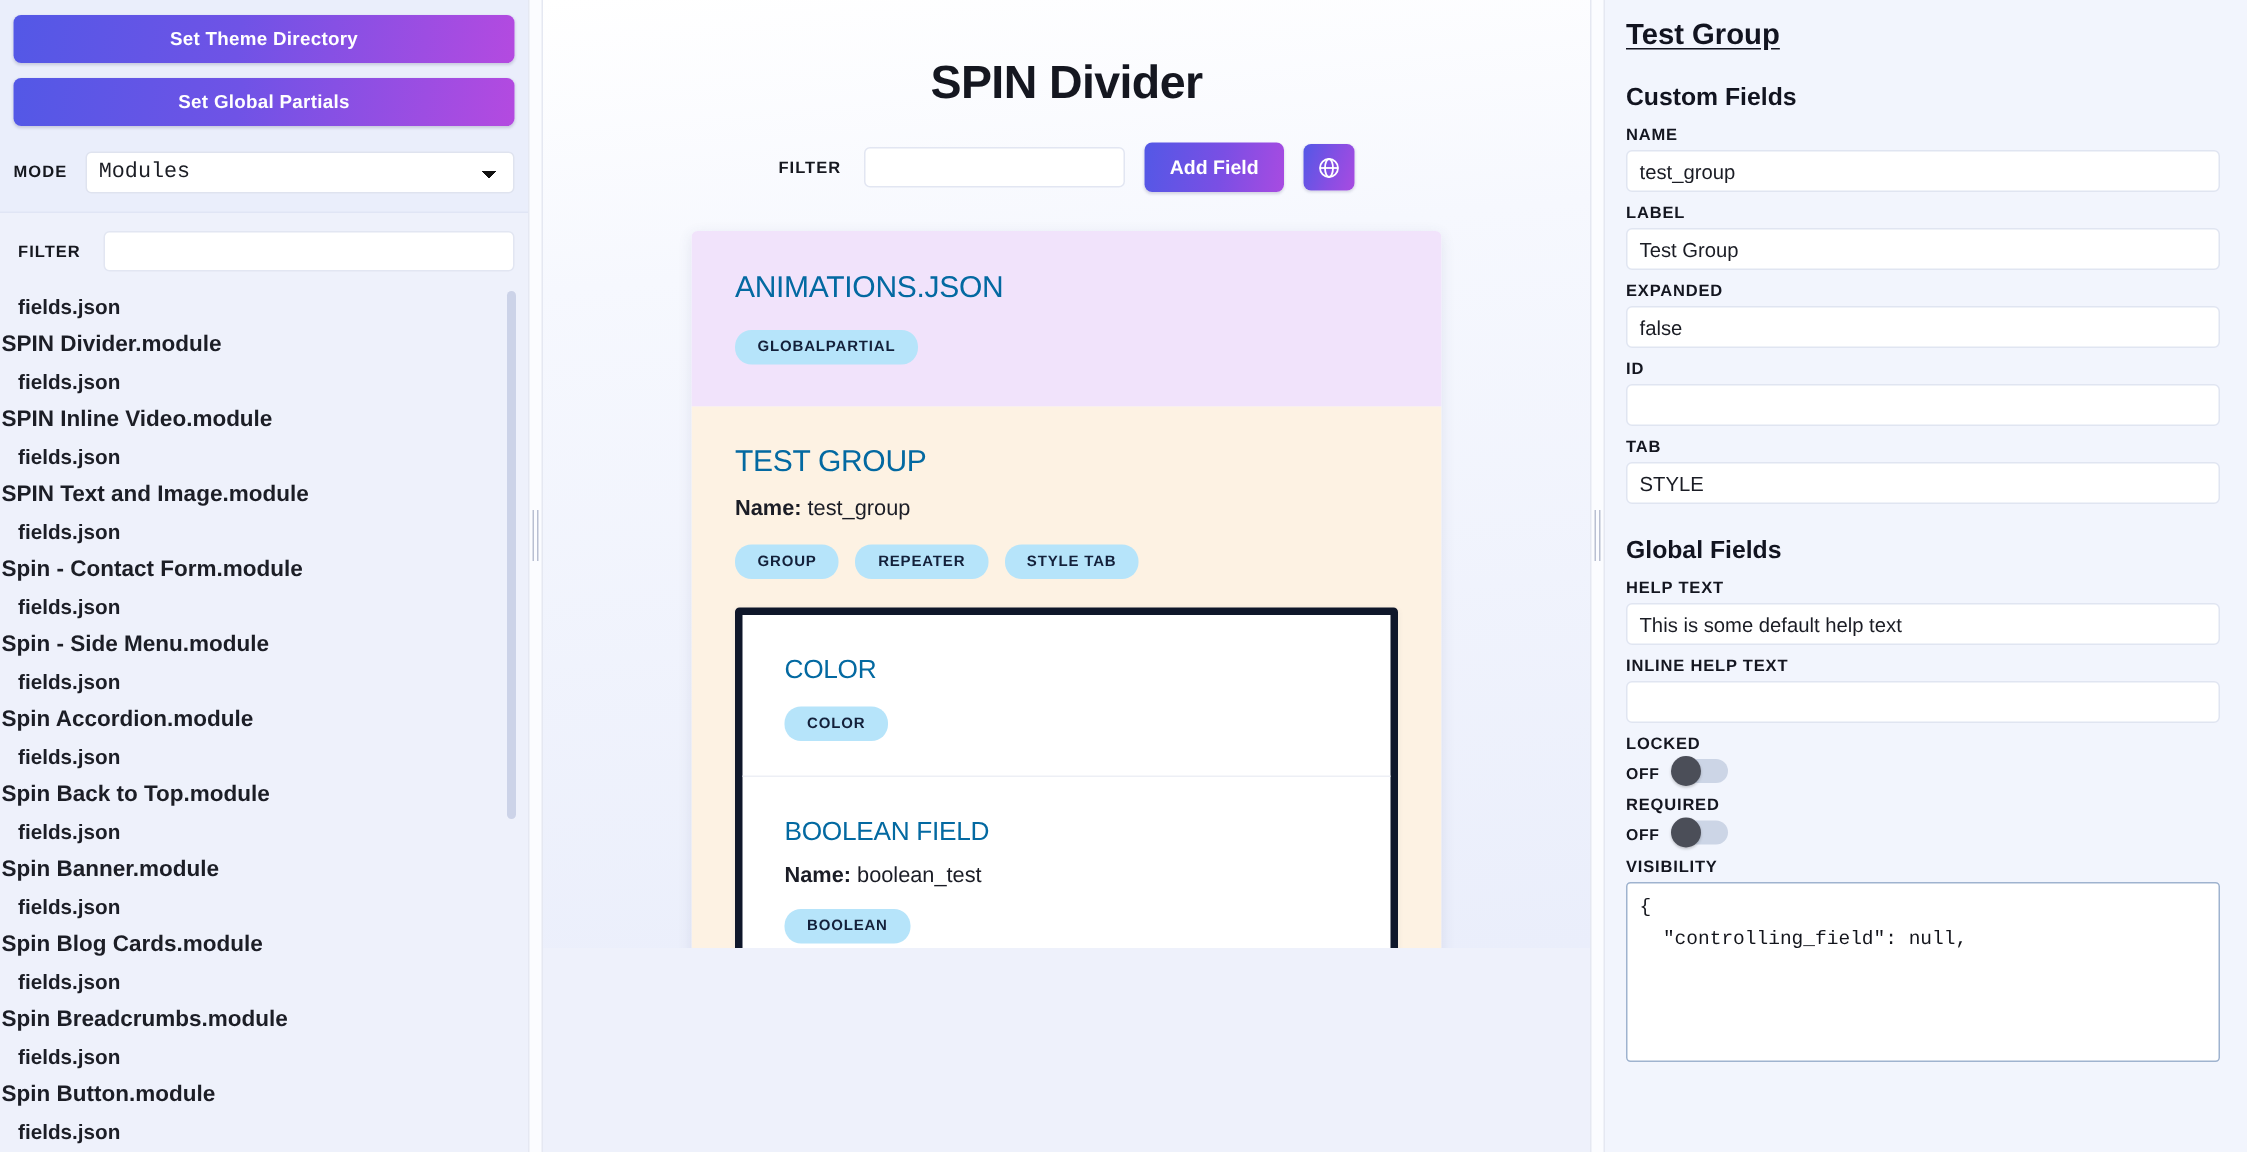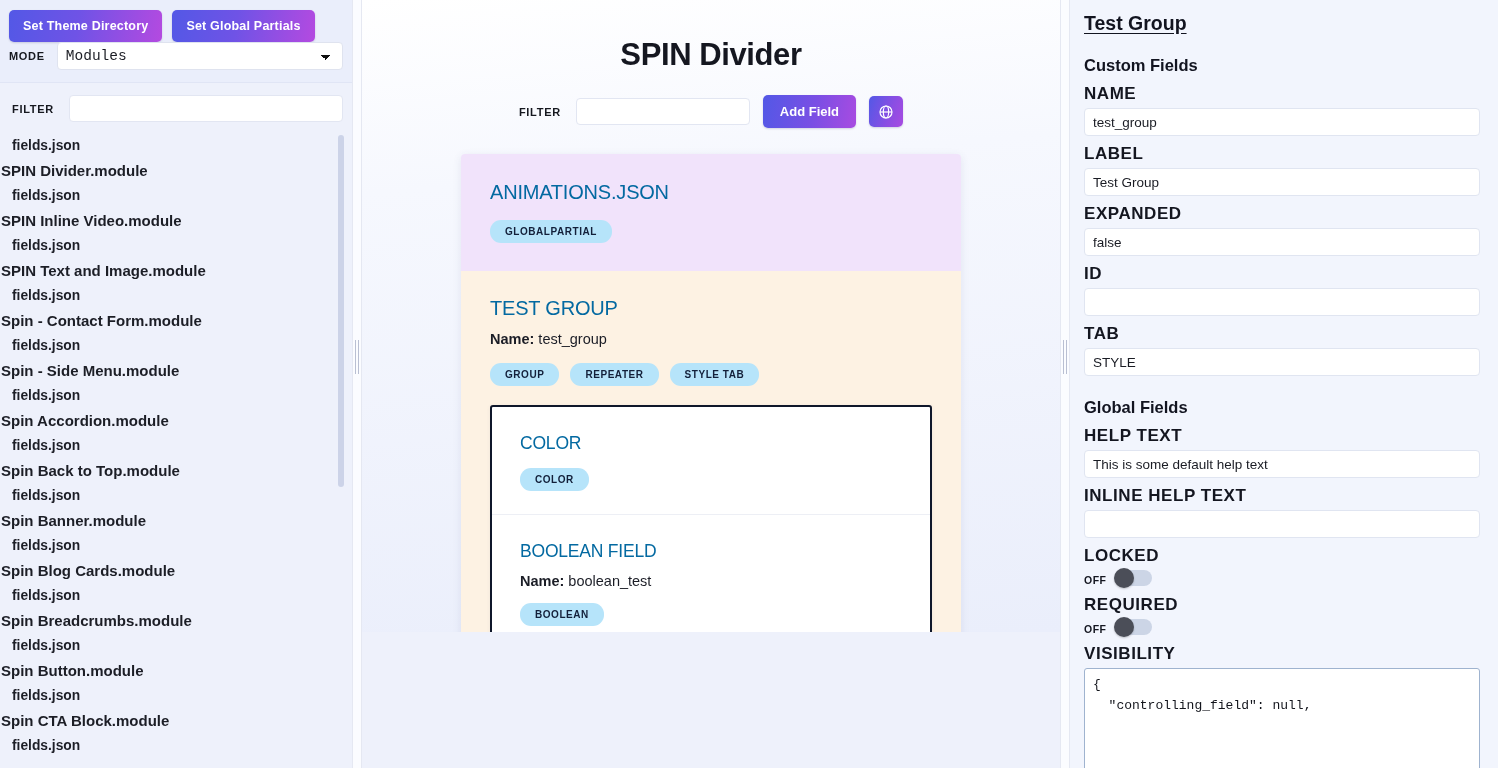--- a/index.html
+++ b/index.html
@@ -17,21 +17,21 @@
     background: #eef1fb;
     position: relative;
     display: flex; flex-direction: column;
     flex: 0 0 352px;
   }
   .sidebar-top {
     background: #eaeefb;
     padding: 10px 9px 12px 9px;
     border-bottom: 1px solid #e0e5f5;
   }
-  .btn-row { display: flex; gap: 10px; margin-bottom: 0; }
+  .btn-row { display: flex; gap: 10px; margin-bottom: 17px; flex-direction: column; }
   .grad-btn {
     border: none; border-radius: 5px;
     color: #fff; font-weight: bold; font-size: 12.5px;
     letter-spacing: .2px;
     padding: 9px 14px;
     background: linear-gradient(100deg,#5358e6 0%,#6f53e6 45%,#b44ae0 100%);
     cursor: pointer; font-family: "Liberation Sans", sans-serif;
     box-shadow: 0 1px 2px rgba(40,40,90,.18);
     white-space: nowrap;
   }
@@ -183,21 +183,21 @@
   }
   .group-body {
     background: #fdf2e3;
     padding: 26px 29px 22px 29px;
   }
   .name-line { font-size: 14.5px; color: #1b1d26; margin-top: 11px; }
   .name-line b { font-weight: bold; }
   .subcards {
     margin-top: 19px;
     background: #fff;
-    border: 2px solid #0f172a;
+    border: 5px solid #0f172a;
     border-radius: 3px;
     box-shadow: 0 1px 4px rgba(60,70,120,.07);
   }
   .subcard { padding: 26px 28px 23px 28px; }
   .subcard + .subcard { border-top: 1px solid #edeff5; }
   .subcard .card-heading { font-size: 17.5px; }
   .subcard .badge-row { margin-top: 14px; }
 
   
   .right {
@@ -212,21 +212,21 @@
     font-size: 19.5px; font-weight: bold; color: #121420;
     text-decoration: underline; text-underline-offset: 3px;
     margin-bottom: 21px;
   }
   .section-title {
     font-size: 16.5px; font-weight: bold; color: #121420;
     margin: 0 0 9px 0;
   }
   .fld { margin-bottom: 8px; }
   .fld-label {
-    font-size: 17px; font-weight: bold; color: #141620;
+    font-size: 11px; font-weight: bold; color: #141620;
     letter-spacing: .55px; display: block; margin-bottom: 4px;
   }
   .fld-input {
     width: 100%; height: 28px;
     background: #fff; border: 1px solid #e0e5f1; border-radius: 4px;
     padding: 0 8px; font-size: 13.5px; color: #1a1c24;
     font-family: "Liberation Sans", sans-serif; outline: none;
   }
   .gap { height: 14px; }
   .toggle-wrap { display: flex; align-items: flex-end; gap: 8px; margin: 2px 0 9px 0; }

